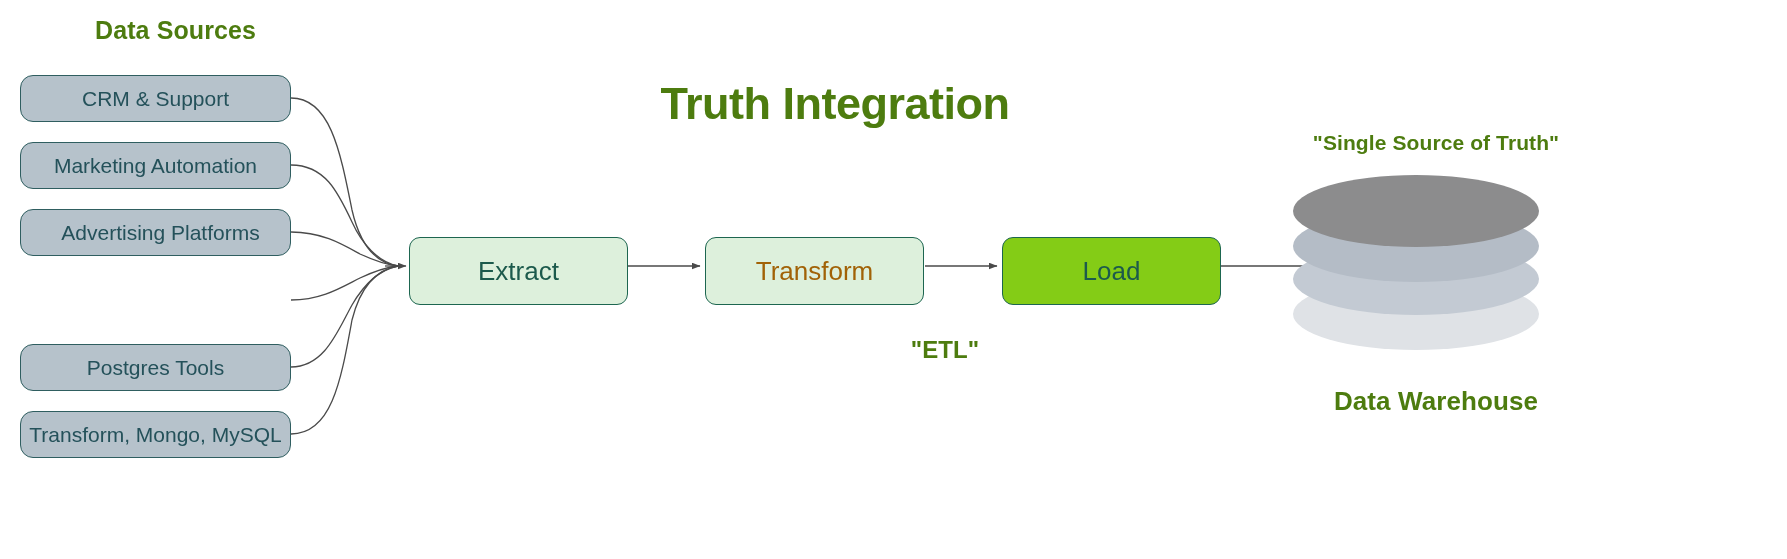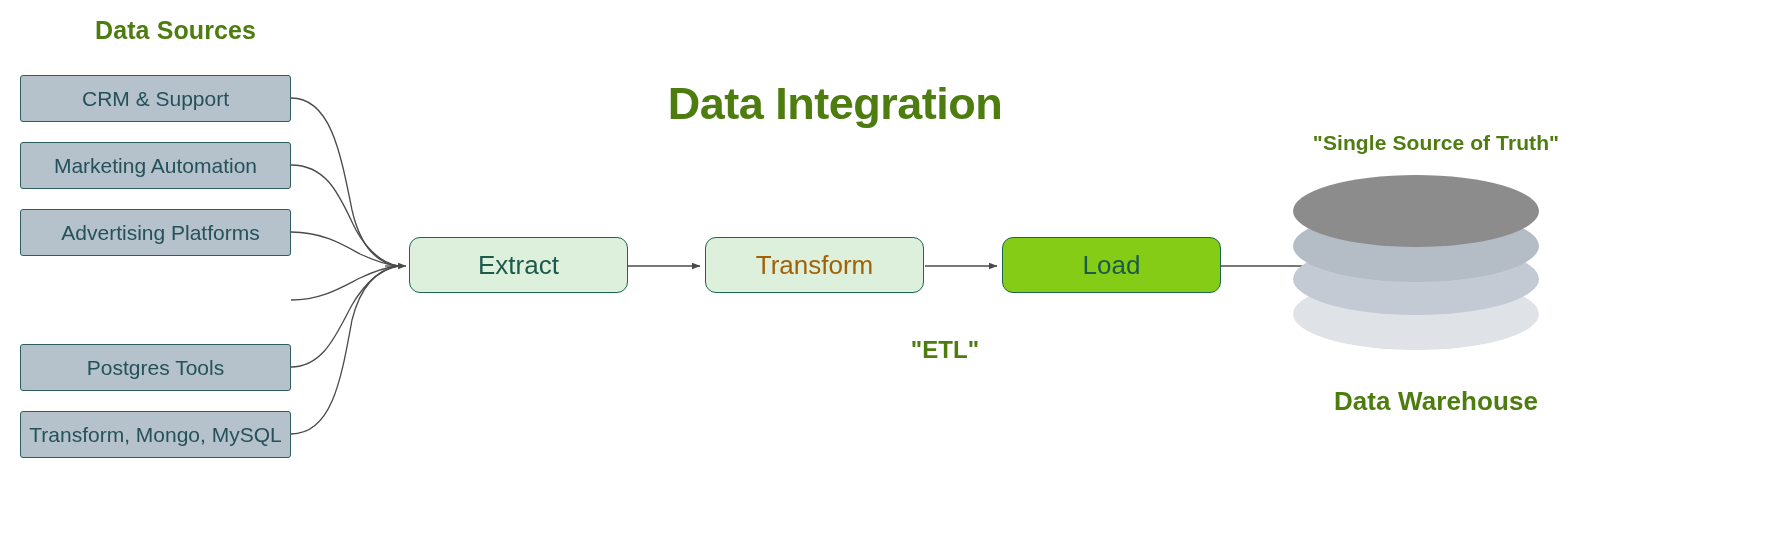--- a/index.html
+++ b/index.html
@@ -77,35 +77,35 @@
 
   
   .source-box {
     position: absolute;
     left: 20px;
     width: 271px;
     height: 47px;
     box-sizing: border-box;
     background: #b6c2cb;
     border: 1.6px solid #2f5e60;
-    border-radius: 3px;
+    border-radius: 13px;
     display: flex;
     align-items: center;
     justify-content: center;
     color: #24515a;
     font-size: 21px;
     white-space: nowrap;
   }
 
   
   .etl-box {
     position: absolute;
     top: 237px;
     width: 219px;
-    height: 56px;
+    height: 68px;
     box-sizing: border-box;
     background: #ddf0dc;
     border: 1.6px solid #1d6650;
     border-radius: 11px;
     display: flex;
     align-items: center;
     justify-content: center;
     color: #1c5a4c;
     font-size: 26px;
     white-space: nowrap;
@@ -158,21 +158,21 @@
 
     <g fill="none" stroke="#4a4a4a" stroke-width="1.3">
       <path d="M 628 266 L 700 266" marker-end="url(#arrowhead)"></path>
       <path d="M 925 266 L 997 266" marker-end="url(#arrowhead)"></path>
       <path d="M 1221 266 L 1316 266" marker-end="url(#arrowhead)"></path>
     </g>
   </svg>
 
   <div class="heading" id="data-sources-heading">Data Sources</div>
 
-  <div class="heading" id="main-title">Data Integration</div>
+  <div class="heading" id="main-title">Truth Integration</div>
 
   <div class="source-box" id="source-box-0" style="top: 75px; background: rgb(182, 194, 203); border-color: rgb(47, 94, 96); color: rgb(36, 81, 90);">
     <span>CRM &amp; Support</span>
   </div>
   <div class="source-box" id="source-box-1" style="top: 142px; background: rgb(182, 194, 203); border-color: rgb(47, 94, 96); color: rgb(36, 81, 90);">
     <span>Marketing Automation</span>
   </div>
   <div class="source-box" id="source-box-2" style="top: 209px; background: rgb(182, 194, 203); border-color: rgb(47, 94, 96); color: rgb(36, 81, 90); padding-left: 10px;">
     <span>Advertising Platforms</span>
   </div>

